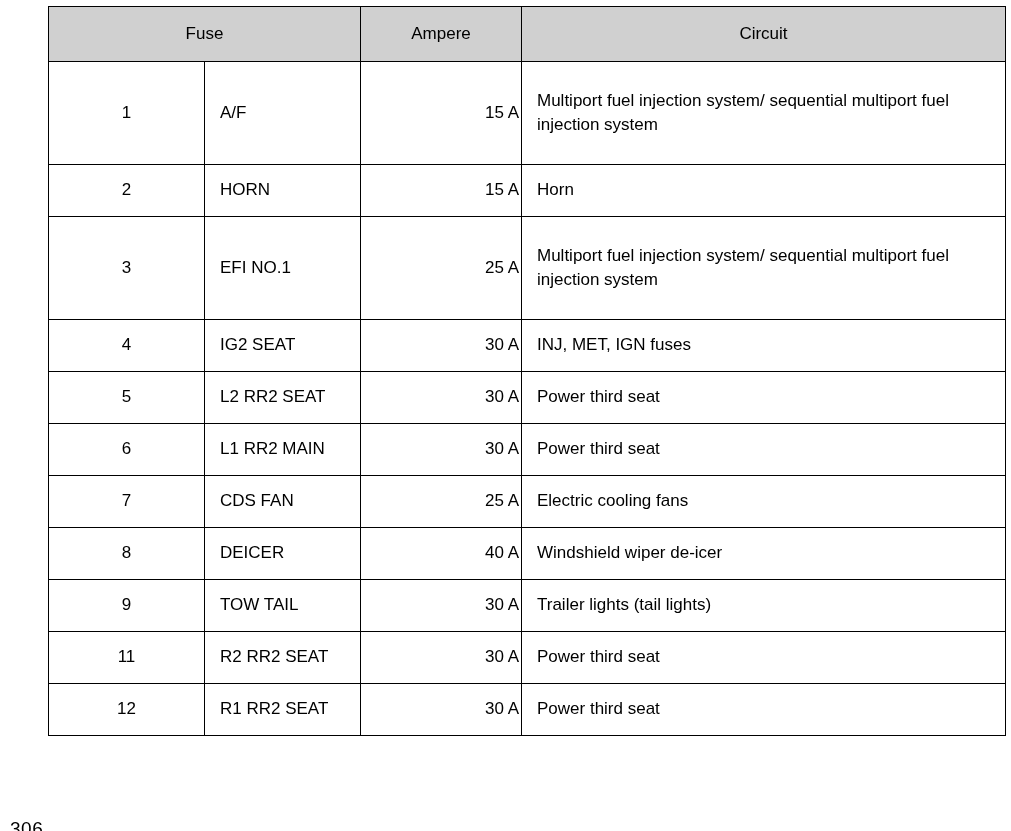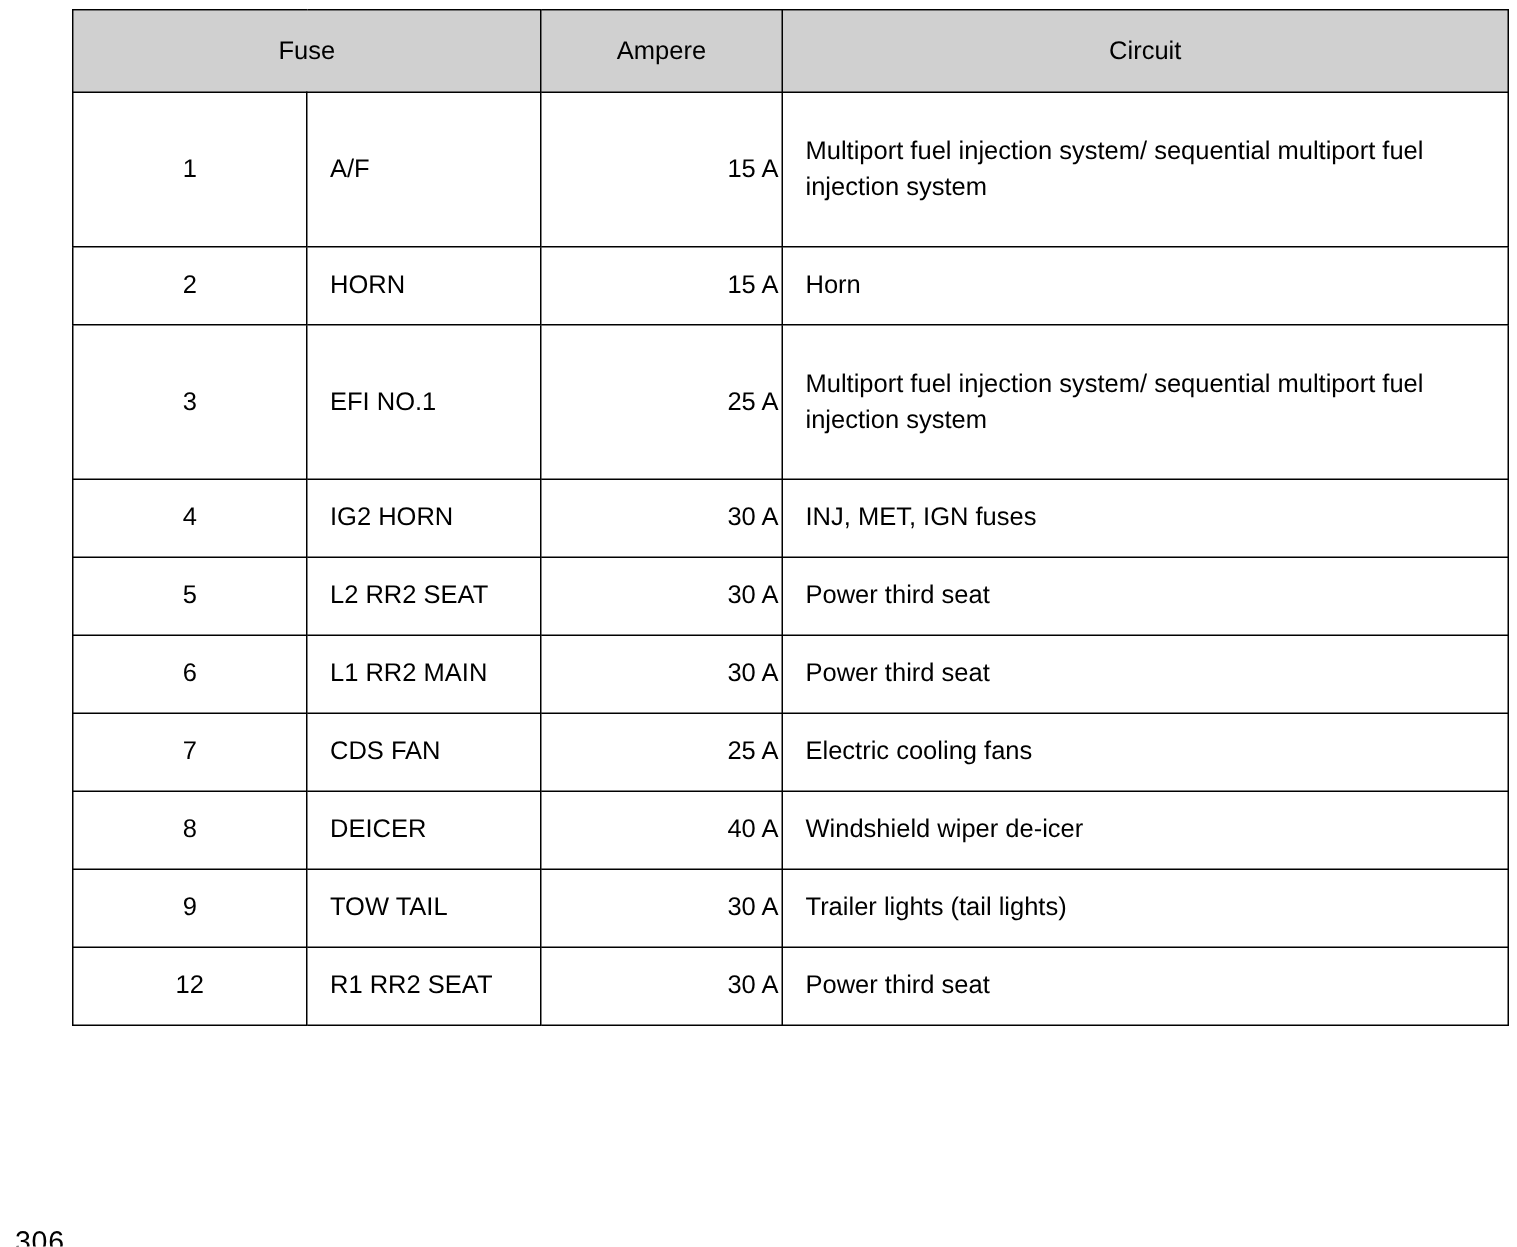--- a/index.html
+++ b/index.html
@@ -110,21 +110,21 @@
             <td class="col-circuit">Horn</td>
           </tr>
           <tr class="tall">
             <td class="col-no">3</td>
             <td class="col-name">EFI NO.1</td>
             <td class="col-amp">25 A</td>
             <td class="col-circuit">Multiport fuel injection system/ sequential multiport fuel injection system</td>
           </tr>
           <tr>
             <td class="col-no">4</td>
-            <td class="col-name">IG2 HORN</td>
+            <td class="col-name">IG2 SEAT</td>
             <td class="col-amp">30 A</td>
             <td class="col-circuit">INJ, MET, IGN fuses</td>
           </tr>
           <tr>
             <td class="col-no">5</td>
             <td class="col-name">L2 RR2 SEAT</td>
             <td class="col-amp">30 A</td>
             <td class="col-circuit">Power third seat</td>
           </tr>
           <tr>
@@ -145,20 +145,26 @@
             <td class="col-amp">40 A</td>
             <td class="col-circuit">Windshield wiper de-icer</td>
           </tr>
           <tr>
             <td class="col-no">9</td>
             <td class="col-name">TOW TAIL</td>
             <td class="col-amp">30 A</td>
             <td class="col-circuit">Trailer lights (tail lights)</td>
           </tr>
           <tr>
+            <td class="col-no">11</td>
+            <td class="col-name">R2 RR2 SEAT</td>
+            <td class="col-amp">30 A</td>
+            <td class="col-circuit">Power third seat</td>
+          </tr>
+          <tr>
             <td class="col-no">12</td>
             <td class="col-name">R1 RR2 SEAT</td>
             <td class="col-amp">30 A</td>
             <td class="col-circuit">Power third seat</td>
           </tr>
         </tbody>
     </table>
   </div>
 
   <div class="footer-num">306</div>

